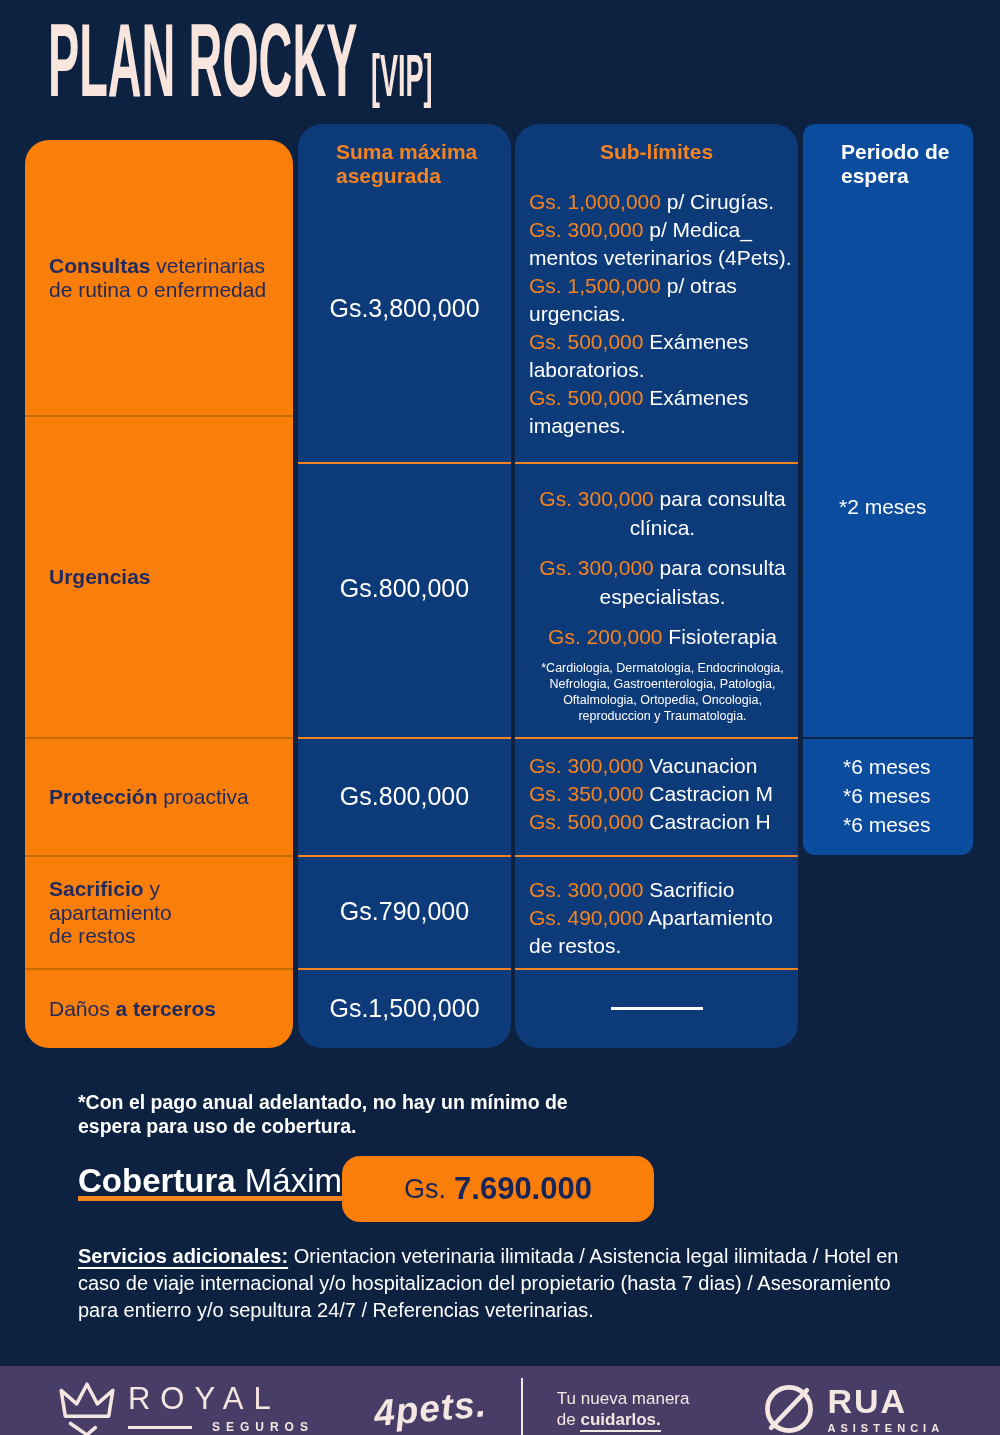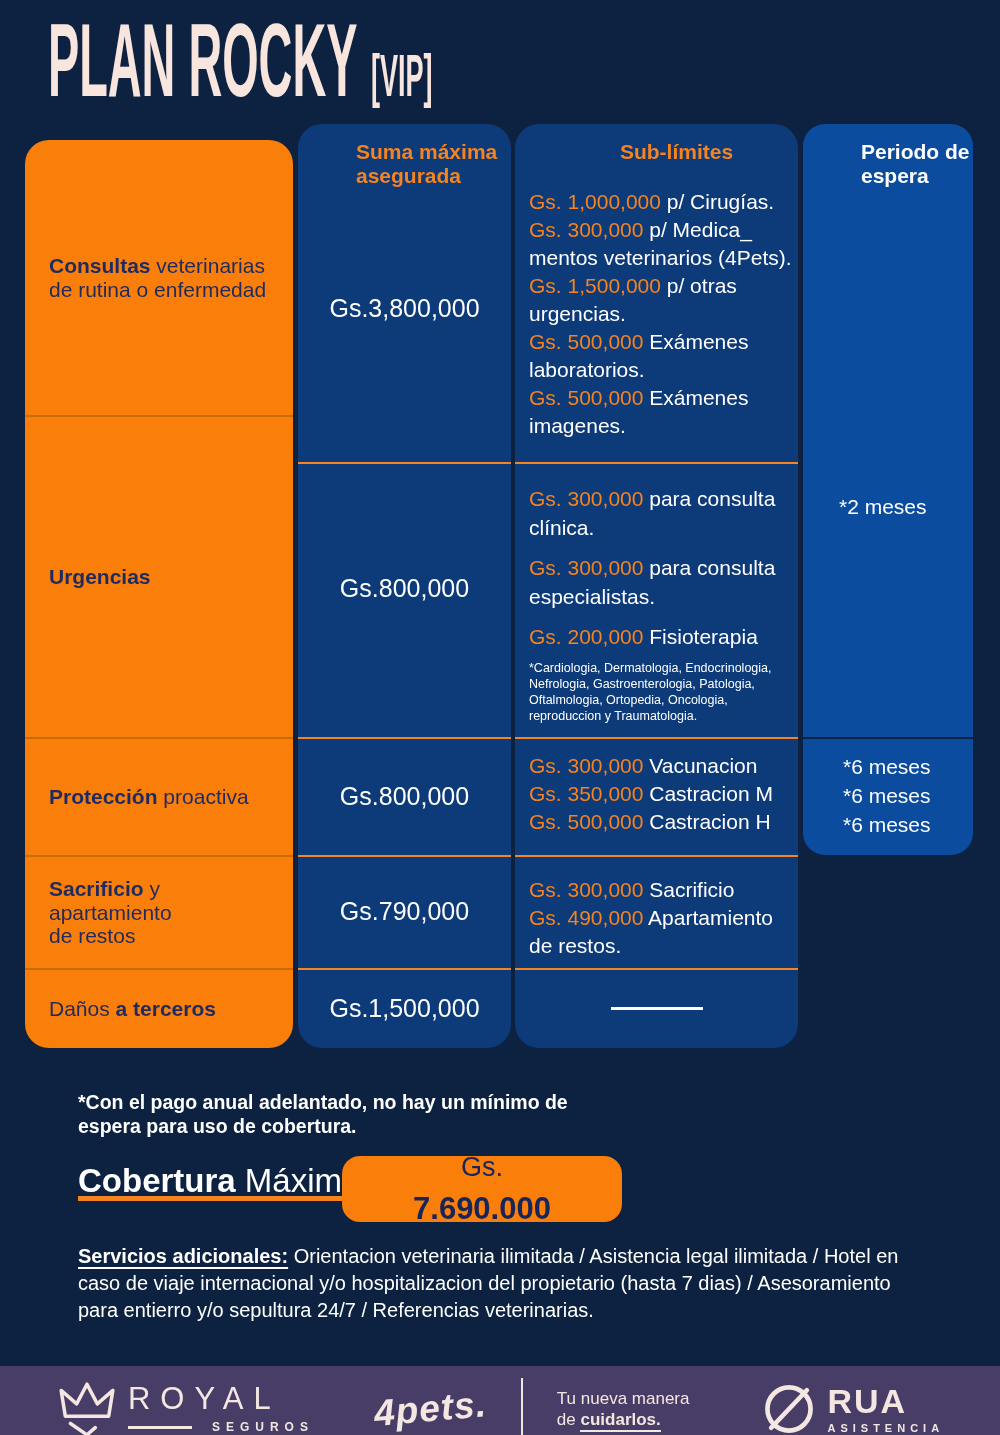--- a/index.html
+++ b/index.html
@@ -17,23 +17,23 @@
   .col-labels{left:25px;top:140px;width:268px;height:908px;background:#FA7E0A;
               display:flex;flex-direction:column;}
   .lab-cell{box-sizing:border-box;display:flex;flex-direction:column;justify-content:center;
             padding:0 6px 0 24px;color:#1F2A5F;font-size:21px;line-height:1.14;}
   .lab-cell + .lab-cell{border-top:2px solid #C96B05;}
   .lab-cell b{font-weight:800;}
   .r0{height:322px;} .r1{height:275px;} .r2{height:118px;} .r3{height:113px;} .r4{height:80px;}
 
   .col-sum{left:298px;top:124px;width:213px;height:924px;background:#0D3A79;}
   .col-sub{left:515px;top:124px;width:283px;height:924px;background:#0D3A79;}
-  .col-wait{left:803px;top:124px;width:170px;height:731px;background:#0B4C9E;border-radius:22px;}
-
-  .col-head{color:#F5831F;font-weight:800;font-size:21px;line-height:1.14;margin-left:20px;}
+  .col-wait{left:803px;top:124px;width:170px;height:731px;background:#0B4C9E;border-radius:12px;}
+
+  .col-head{color:#F5831F;font-weight:800;font-size:21px;line-height:1.14;}
   .head-sum{position:absolute;top:16px;left:38px;width:150px;}
   .head-sub{position:absolute;top:16px;left:0;width:100%;text-align:center;}
   .head-wait{position:absolute;top:16px;left:38px;width:120px;color:#FFFFFF;}
 
   .divider{position:absolute;left:0;width:100%;height:2px;background:#F5831F;}
   .wait-divider{position:absolute;left:0;width:100%;height:2px;background:#0D2240;}
 
   .sum-val{position:absolute;left:0;width:100%;text-align:center;color:#FFFFFF;
            font-size:25px;line-height:30px;}
 
@@ -44,23 +44,23 @@
   .dash{position:absolute;left:50%;transform:translateX(-50%);width:92px;height:3px;background:#FFFFFF;}
 
   .wait-text{position:absolute;left:36px;color:#FFFFFF;font-size:21px;line-height:29px;}
 
   
   .note{position:absolute;left:78px;top:1090px;width:520px;color:#FFFFFF;
         font-size:19.5px;font-weight:700;line-height:24px;}
   .coverage-label{position:absolute;left:78px;top:1162px;color:#FFFFFF;font-size:33px;}
   .coverage-label b{font-weight:800;}
   .coverage-underline{position:absolute;left:78px;top:1196px;width:264px;height:5px;background:#F5831F;}
-  .coverage-badge{position:absolute;left:342px;top:1156px;width:280px;height:66px;background:#FA7E0A;
+  .coverage-badge{position:absolute;left:342px;top:1156px;width:312px;height:66px;background:#FA7E0A;
                   border-radius:18px;display:flex;align-items:center;justify-content:center;gap:8px;
-                  color:#172559;flex-direction:column;}
+                  color:#172559;}
   .badge-cur{font-size:27px;font-weight:500;}
   .badge-amt{font-size:31px;font-weight:800;}
 
   .services{position:absolute;left:78px;top:1243px;width:852px;color:#FFFFFF;
             font-size:20px;line-height:27px;}
   .services b{font-weight:800;text-decoration:underline;text-underline-offset:4px;
               text-decoration-thickness:2px;}
 
   
   .footer{position:absolute;left:0;top:1350px;width:1000px;height:85px;background:#473D66;
@@ -129,21 +129,21 @@
       <div><span class="amt">Gs. 300,000</span><span> p/ Medica_</span></div>
       <div><span class="amt"></span><span>mentos veterinarios (4Pets).</span></div>
       <div><span class="amt">Gs. 1,500,000</span><span> p/ otras</span></div>
       <div><span class="amt"></span><span>urgencias.</span></div>
       <div><span class="amt">Gs. 500,000</span><span> Exámenes</span></div>
       <div><span class="amt"></span><span>laboratorios.</span></div>
       <div><span class="amt">Gs. 500,000</span><span> Exámenes</span></div>
       <div><span class="amt"></span><span>imagenes.</span></div>
     </div>
 
-    <div class="band" style="top:360px;">
+    <div class="band" style="top:360px;text-align:center;">
       <p><span class="amt">Gs. 300,000</span><span> para consulta clínica.</span></p>
       <p><span class="amt">Gs. 300,000</span><span> para consulta especialistas.</span></p>
       <p style="margin-bottom:0;"><span class="amt">Gs. 200,000</span><span> Fisioterapia</span></p>
       <div class="footnote">*Cardiologia, Dermatologia, Endocrinologia, Nefrologia, Gastroenterologia, Patologia, Oftalmologia, Ortopedia, Oncologia, reproduccion y Traumatologia.</div>
     </div>
 
     <div class="band" style="top:628px;">
       <div><span class="amt">Gs. 300,000</span><span> Vacunacion</span></div>
       <div><span class="amt">Gs. 350,000</span><span> Castracion M</span></div>
       <div><span class="amt">Gs. 500,000</span><span> Castracion H</span></div>

